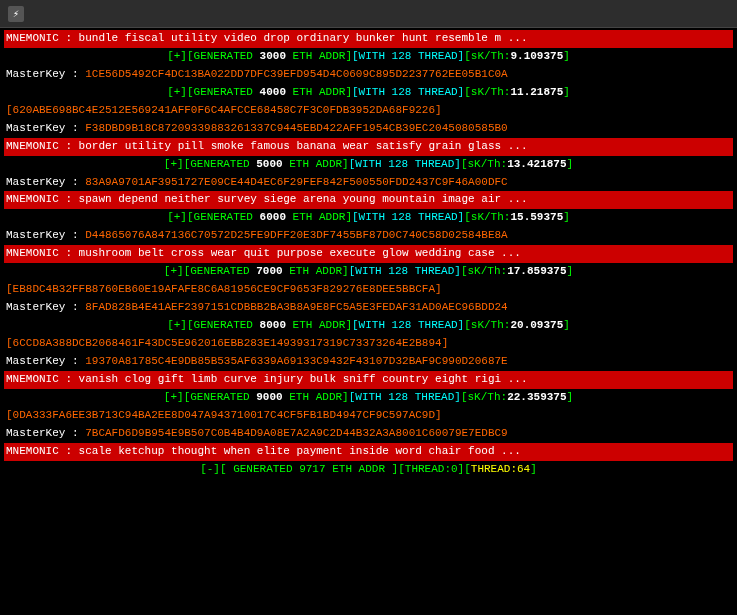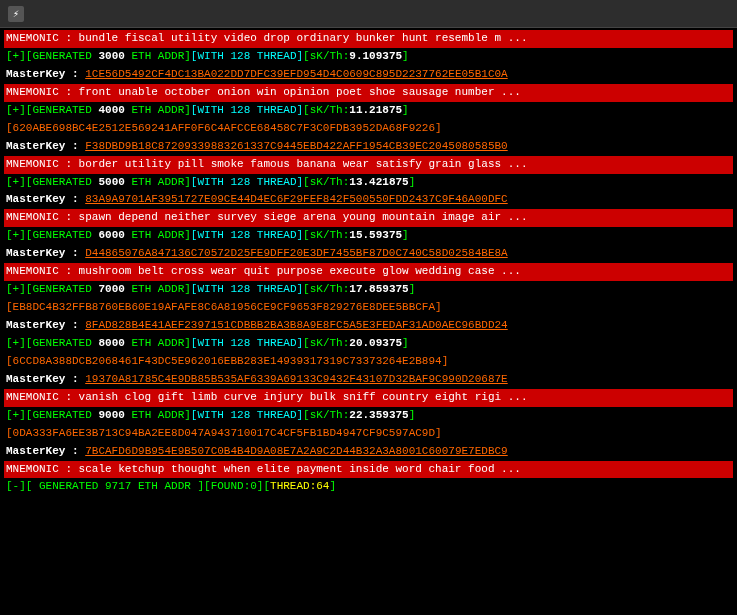--- a/index.html
+++ b/index.html
@@ -86,42 +86,41 @@
       color: #ffffff;
       background: #cc0000;
       display: block;
       padding: 1px 2px;
     }
 
     .generated-line {
       color: #00ff00;
       display: block;
       padding: 1px 2px;
+      text-align: center;
     }
 
     .addr-line {
       color: #ff6600;
       display: block;
       padding: 1px 2px;
     }
 
     .masterkey-line {
       color: #ffffff;
       display: block;
       padding: 1px 2px;
     }
 
     .masterkey-line .key-label {
       color: #ffffff;
-      font-weight: bold;
     }
 
     .masterkey-line .key-value {
       color: #ff6600;
-      text-decoration: underline;
     }
   </style>
 </head>
 <body>
 
 <div class="title-bar">
   <div class="title-bar-left">
     <div class="title-bar-icon">⚡</div>
     <span class="title-bar-text"></span>
   </div>
@@ -129,21 +128,20 @@
     <button class="title-bar-btn"></button>
     <button class="title-bar-btn"></button>
     <button class="title-bar-btn close-btn"></button>
   </div>
 </div>
 
 <div class="main-content" id="main-content">
 <span class="line mnemonic-line">MNEMONIC : bundle fiscal utility video drop ordinary bunker hunt resemble m ...</span>
     <span class="line generated-line"><span style="color:#00ff00">[+]</span><span style="color:#00ff00">[GENERATED </span><span style="color:#ffffff;font-weight:bold">3000</span><span style="color:#00ff00"> ETH ADDR]</span><span style="color:#00ffff">[WITH 128 THREAD]</span><span style="color:#00ff00">[sK/Th:</span><span style="color:#ffffff;font-weight:bold">9.109375</span><span style="color:#00ff00">]</span></span>
     <span class="line masterkey-line"><span class="key-label" style="color:#ffffff">MasterKey : </span><span class="key-value" style="color:#ff6600">1CE56D5492CF4DC13BA022DD7DFC39EFD954D4C0609C895D2237762EE05B1C0A</span></span>
-    <span class="line mnemonic-line">MNEMONIC : front unable october onion win opinion poet shoe sausage number ...</span>
     <span class="line generated-line"><span style="color:#00ff00">[+]</span><span style="color:#00ff00">[GENERATED </span><span style="color:#ffffff;font-weight:bold">4000</span><span style="color:#00ff00"> ETH ADDR]</span><span style="color:#00ffff">[WITH 128 THREAD]</span><span style="color:#00ff00">[sK/Th:</span><span style="color:#ffffff;font-weight:bold">11.21875</span><span style="color:#00ff00">]</span></span>
     <span class="line addr-line">[620ABE698BC4E2512E569241AFF0F6C4AFCCE68458C7F3C0FDB3952DA68F9226]</span>
     <span class="line masterkey-line"><span class="key-label" style="color:#ffffff">MasterKey : </span><span class="key-value" style="color:#ff6600">F38DBD9B18C87209339883261337C9445EBD422AFF1954CB39EC2045080585B0</span></span>
     <span class="line mnemonic-line">MNEMONIC : border utility pill smoke famous banana wear satisfy grain glass ...</span>
     <span class="line generated-line"><span style="color:#00ff00">[+]</span><span style="color:#00ff00">[GENERATED </span><span style="color:#ffffff;font-weight:bold">5000</span><span style="color:#00ff00"> ETH ADDR]</span><span style="color:#00ffff">[WITH 128 THREAD]</span><span style="color:#00ff00">[sK/Th:</span><span style="color:#ffffff;font-weight:bold">13.421875</span><span style="color:#00ff00">]</span></span>
     <span class="line masterkey-line"><span class="key-label" style="color:#ffffff">MasterKey : </span><span class="key-value" style="color:#ff6600">83A9A9701AF3951727E09CE44D4EC6F29FEF842F500550FDD2437C9F46A00DFC</span></span>
     <span class="line mnemonic-line">MNEMONIC : spawn depend neither survey siege arena young mountain image air ...</span>
     <span class="line generated-line"><span style="color:#00ff00">[+]</span><span style="color:#00ff00">[GENERATED </span><span style="color:#ffffff;font-weight:bold">6000</span><span style="color:#00ff00"> ETH ADDR]</span><span style="color:#00ffff">[WITH 128 THREAD]</span><span style="color:#00ff00">[sK/Th:</span><span style="color:#ffffff;font-weight:bold">15.59375</span><span style="color:#00ff00">]</span></span>
     <span class="line masterkey-line"><span class="key-label" style="color:#ffffff">MasterKey : </span><span class="key-value" style="color:#ff6600">D44865076A847136C70572D25FE9DFF20E3DF7455BF87D0C740C58D02584BE8A</span></span>
     <span class="line mnemonic-line">MNEMONIC : mushroom belt cross wear quit purpose execute glow wedding case ...</span>
@@ -151,14 +149,14 @@
     <span class="line addr-line">[EB8DC4B32FFB8760EB60E19AFAFE8C6A81956CE9CF9653F829276E8DEE5BBCFA]</span>
     <span class="line masterkey-line"><span class="key-label" style="color:#ffffff">MasterKey : </span><span class="key-value" style="color:#ff6600">8FAD828B4E41AEF2397151CDBBB2BA3B8A9E8FC5A5E3FEDAF31AD0AEC96BDD24</span></span>
     <span class="line generated-line"><span style="color:#00ff00">[+]</span><span style="color:#00ff00">[GENERATED </span><span style="color:#ffffff;font-weight:bold">8000</span><span style="color:#00ff00"> ETH ADDR]</span><span style="color:#00ffff">[WITH 128 THREAD]</span><span style="color:#00ff00">[sK/Th:</span><span style="color:#ffffff;font-weight:bold">20.09375</span><span style="color:#00ff00">]</span></span>
     <span class="line addr-line">[6CCD8A388DCB2068461F43DC5E962016EBB283E14939317319C73373264E2B894]</span>
     <span class="line masterkey-line"><span class="key-label" style="color:#ffffff">MasterKey : </span><span class="key-value" style="color:#ff6600">19370A81785C4E9DB85B535AF6339A69133C9432F43107D32BAF9C990D20687E</span></span>
     <span class="line mnemonic-line">MNEMONIC : vanish clog gift limb curve injury bulk sniff country eight rigi ...</span>
     <span class="line generated-line"><span style="color:#00ff00">[+]</span><span style="color:#00ff00">[GENERATED </span><span style="color:#ffffff;font-weight:bold">9000</span><span style="color:#00ff00"> ETH ADDR]</span><span style="color:#00ffff">[WITH 128 THREAD]</span><span style="color:#00ff00">[sK/Th:</span><span style="color:#ffffff;font-weight:bold">22.359375</span><span style="color:#00ff00">]</span></span>
     <span class="line addr-line">[0DA333FA6EE3B713C94BA2EE8D047A943710017C4CF5FB1BD4947CF9C597AC9D]</span>
     <span class="line masterkey-line"><span class="key-label" style="color:#ffffff">MasterKey : </span><span class="key-value" style="color:#ff6600">7BCAFD6D9B954E9B507C0B4B4D9A08E7A2A9C2D44B32A3A8001C60079E7EDBC9</span></span>
     <span class="line mnemonic-line">MNEMONIC : scale ketchup thought when elite payment inside word chair food ...</span>
-    <span class="line generated-line">[-][ GENERATED 9717 ETH ADDR ][<span class="found">FOUND:0</span>][<span style="color:#ffff00">THREAD:64</span>]</span>
+    <span class="line generated-line">[-][ GENERATED 9717 ETH ADDR ][<span class="found">THREAD:0</span>][<span style="color:#ffff00">THREAD:64</span>]</span>
   </div>
 
 </body></html>

